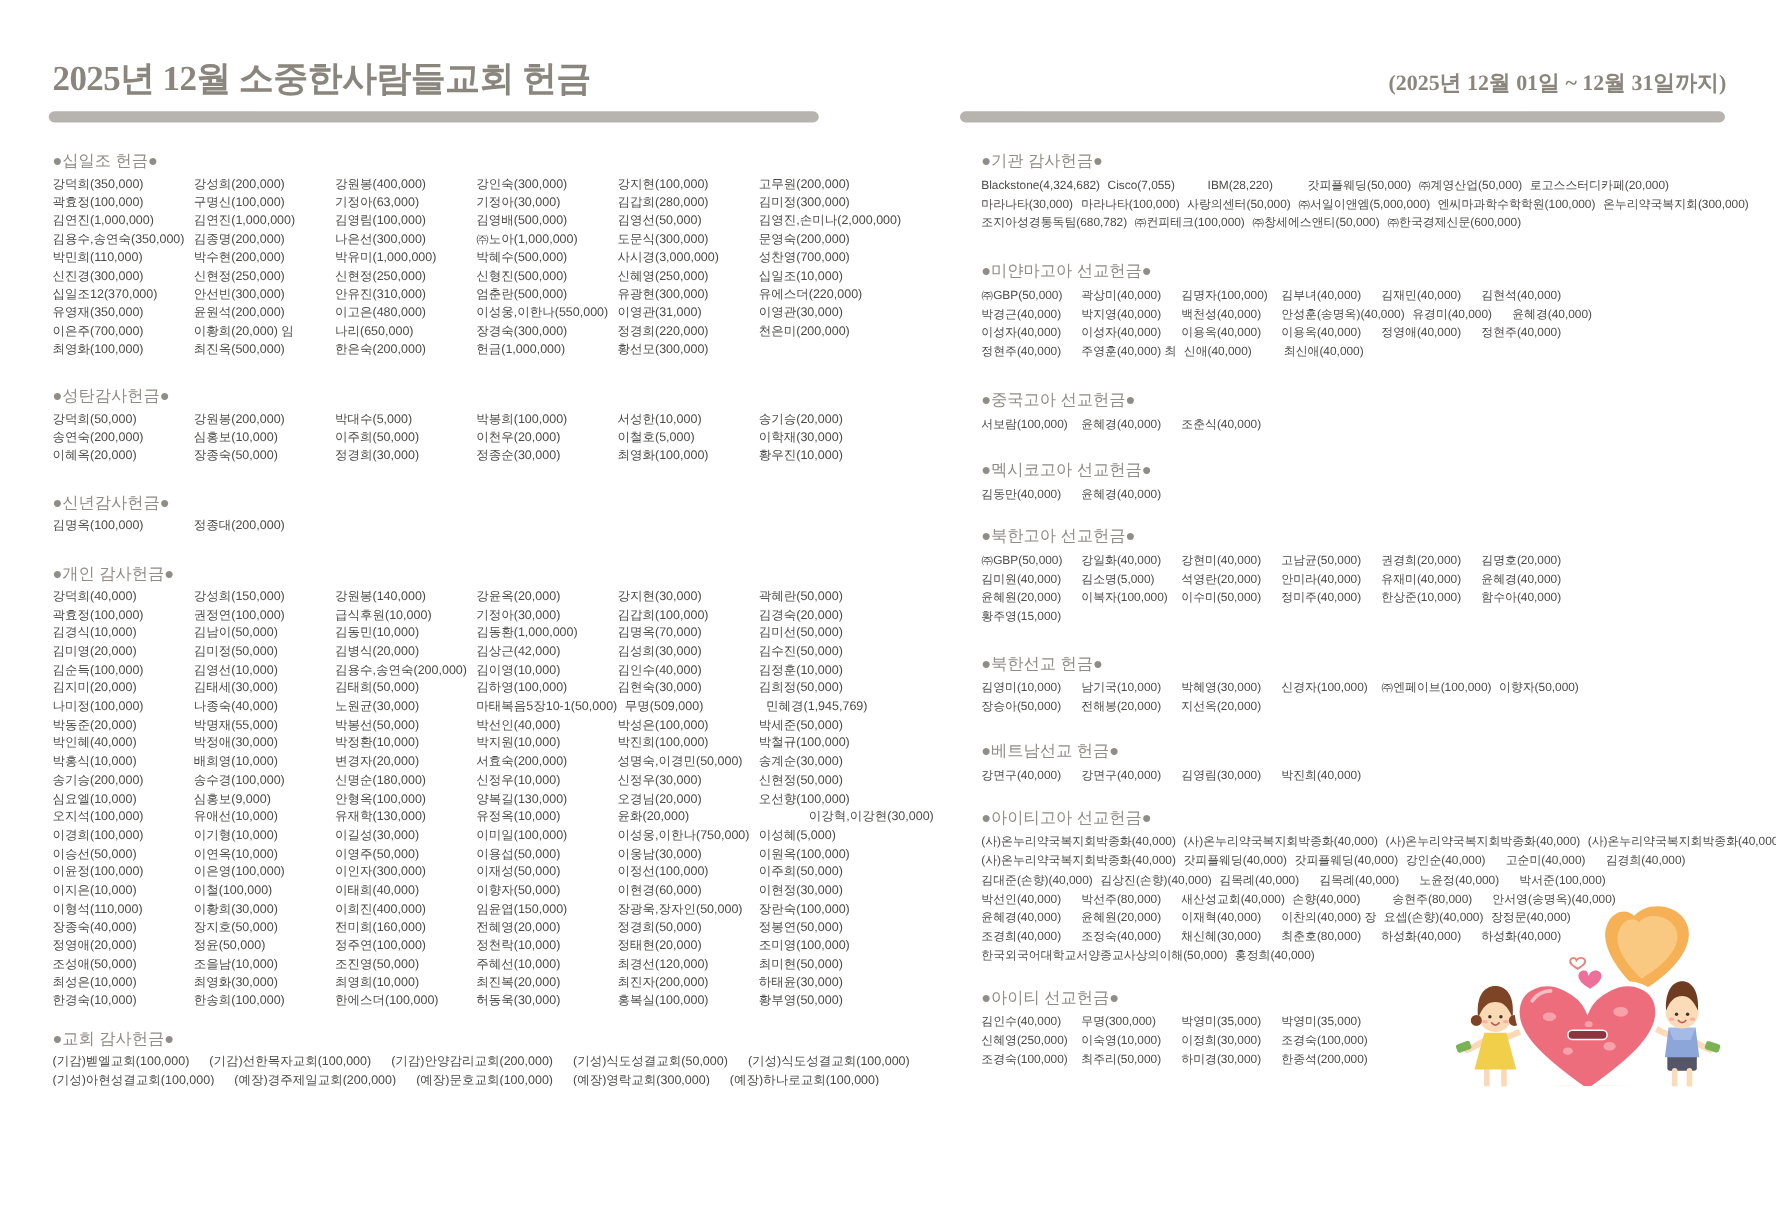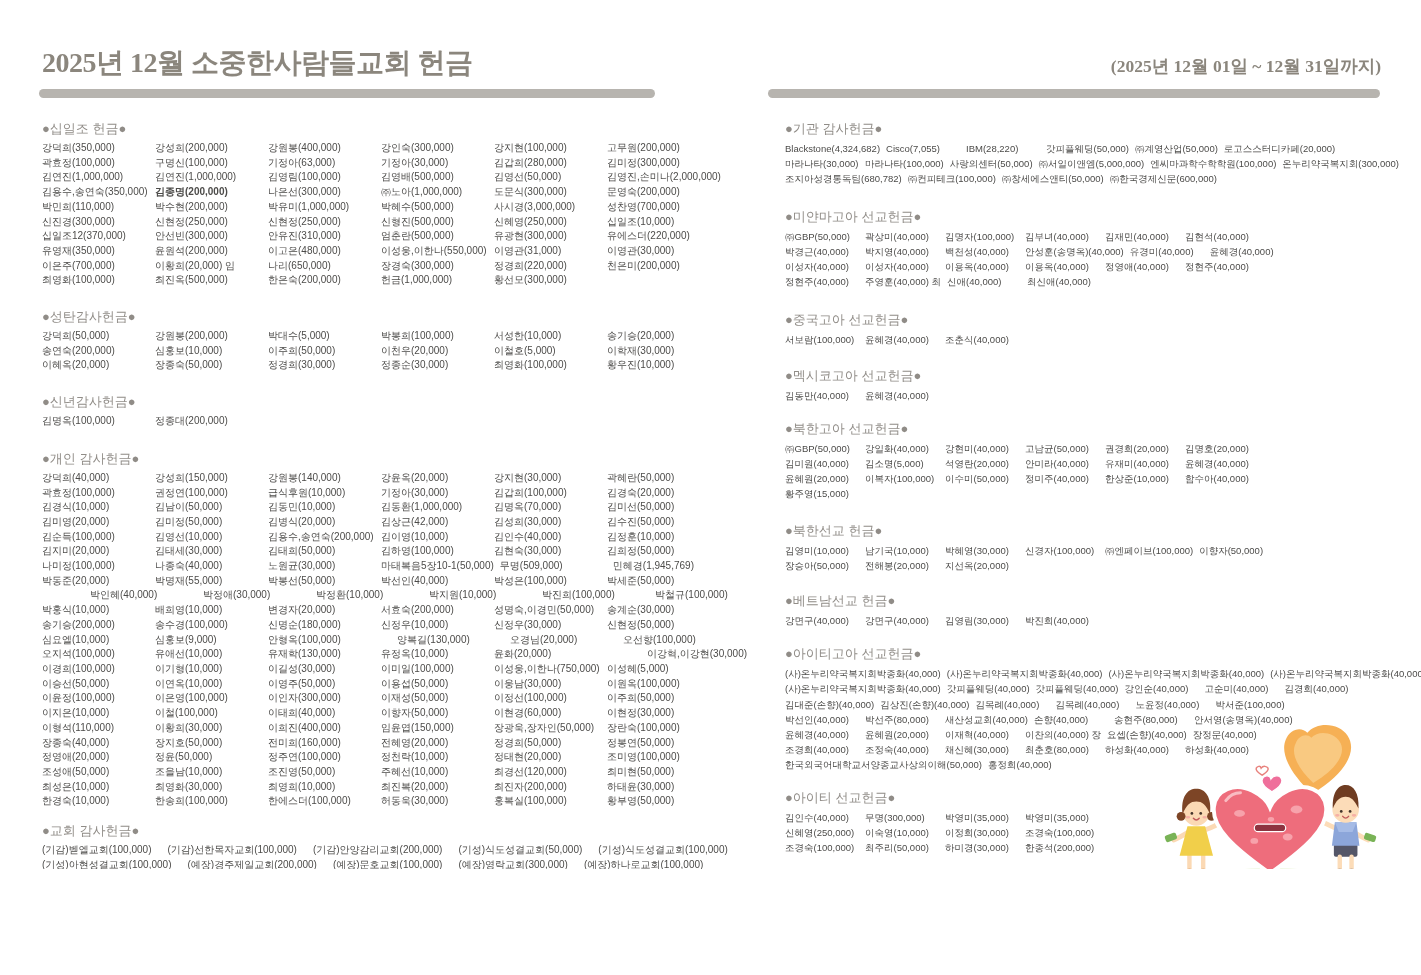--- a/index.html
+++ b/index.html
@@ -70,21 +70,21 @@
           <div class="row">
             <span class="cell" style="min-width: 113px;">김연진(1,000,000)</span>
             <span class="cell" style="min-width: 113px;">김연진(1,000,000)</span>
             <span class="cell" style="min-width: 113px;">김영림(100,000)</span>
             <span class="cell" style="min-width: 113px;">김영배(500,000)</span>
             <span class="cell" style="min-width: 113px;">김영선(50,000)</span>
             <span class="cell" style="min-width: 113px;">김영진,손미나(2,000,000)</span>
           </div>
           <div class="row">
             <span class="cell" style="min-width: 113px;">김용수,송연숙(350,000)</span>
-            <span class="cell" style="min-width: 113px; font-weight: bold;">김종명(200,000)</span>
+            <span class="cell" style="min-width: 113px;">김종명(200,000)</span>
             <span class="cell" style="min-width: 113px;">나은선(300,000)</span>
             <span class="cell" style="min-width: 113px;">㈜노아(1,000,000)</span>
             <span class="cell" style="min-width: 113px;">도문식(300,000)</span>
             <span class="cell" style="min-width: 113px;">문영숙(200,000)</span>
           </div>
           <div class="row">
             <span class="cell" style="min-width: 113px;">박민희(110,000)</span>
             <span class="cell" style="min-width: 113px;">박수현(200,000)</span>
             <span class="cell" style="min-width: 113px;">박유미(1,000,000)</span>
             <span class="cell" style="min-width: 113px;">박혜수(500,000)</span>
@@ -225,21 +225,21 @@
           </div>
           <div class="row">
             <span class="cell" style="min-width: 113px;">박동준(20,000)</span>
             <span class="cell" style="min-width: 113px;">박명재(55,000)</span>
             <span class="cell" style="min-width: 113px;">박봉선(50,000)</span>
             <span class="cell" style="min-width: 113px;">박선인(40,000)</span>
             <span class="cell" style="min-width: 113px;">박성은(100,000)</span>
             <span class="cell" style="min-width: 113px;">박세준(50,000)</span>
           </div>
           <div class="row">
-            <span class="cell" style="min-width: 113px; margin-left: 48px;">박인혜(40,000)</span>
+            <span class="cell" style="min-width: 113px;">박인혜(40,000)</span>
             <span class="cell" style="min-width: 113px;">박정애(30,000)</span>
             <span class="cell" style="min-width: 113px;">박정환(10,000)</span>
             <span class="cell" style="min-width: 113px;">박지원(10,000)</span>
             <span class="cell" style="min-width: 113px;">박진희(100,000)</span>
             <span class="cell" style="min-width: 113px;">박철규(100,000)</span>
           </div>
           <div class="row">
             <span class="cell" style="min-width: 113px;">박홍식(10,000)</span>
             <span class="cell" style="min-width: 113px;">배희영(10,000)</span>
             <span class="cell" style="min-width: 113px;">변경자(20,000)</span>
@@ -252,21 +252,21 @@
             <span class="cell" style="min-width: 113px;">송수경(100,000)</span>
             <span class="cell" style="min-width: 113px;">신명순(180,000)</span>
             <span class="cell" style="min-width: 113px;">신정우(10,000)</span>
             <span class="cell" style="min-width: 113px;">신정우(30,000)</span>
             <span class="cell" style="min-width: 113px;">신현정(50,000)</span>
           </div>
           <div class="row">
             <span class="cell" style="min-width: 113px;">심요엘(10,000)</span>
             <span class="cell" style="min-width: 113px;">심홍보(9,000)</span>
             <span class="cell" style="min-width: 113px;">안형옥(100,000)</span>
-            <span class="cell" style="min-width: 113px; margin-left: 16px;">양복길(130,000)</span>
+            <span class="cell" style="min-width: 113px;">양복길(130,000)</span>
             <span class="cell" style="min-width: 113px;">오경님(20,000)</span>
             <span class="cell" style="min-width: 113px;">오선향(100,000)</span>
           </div>
           <div class="row">
             <span class="cell" style="min-width: 113px;">오지석(100,000)</span>
             <span class="cell" style="min-width: 113px;">유애선(10,000)</span>
             <span class="cell" style="min-width: 113px;">유재학(130,000)</span>
             <span class="cell" style="min-width: 113px;">유정옥(10,000)</span>
             <span class="cell" style="min-width: 113px;">윤화(20,000)</span>
             <span class="cell" style="min-width: 113px; margin-left: 40px;">이강혁,이강현(30,000)</span>

